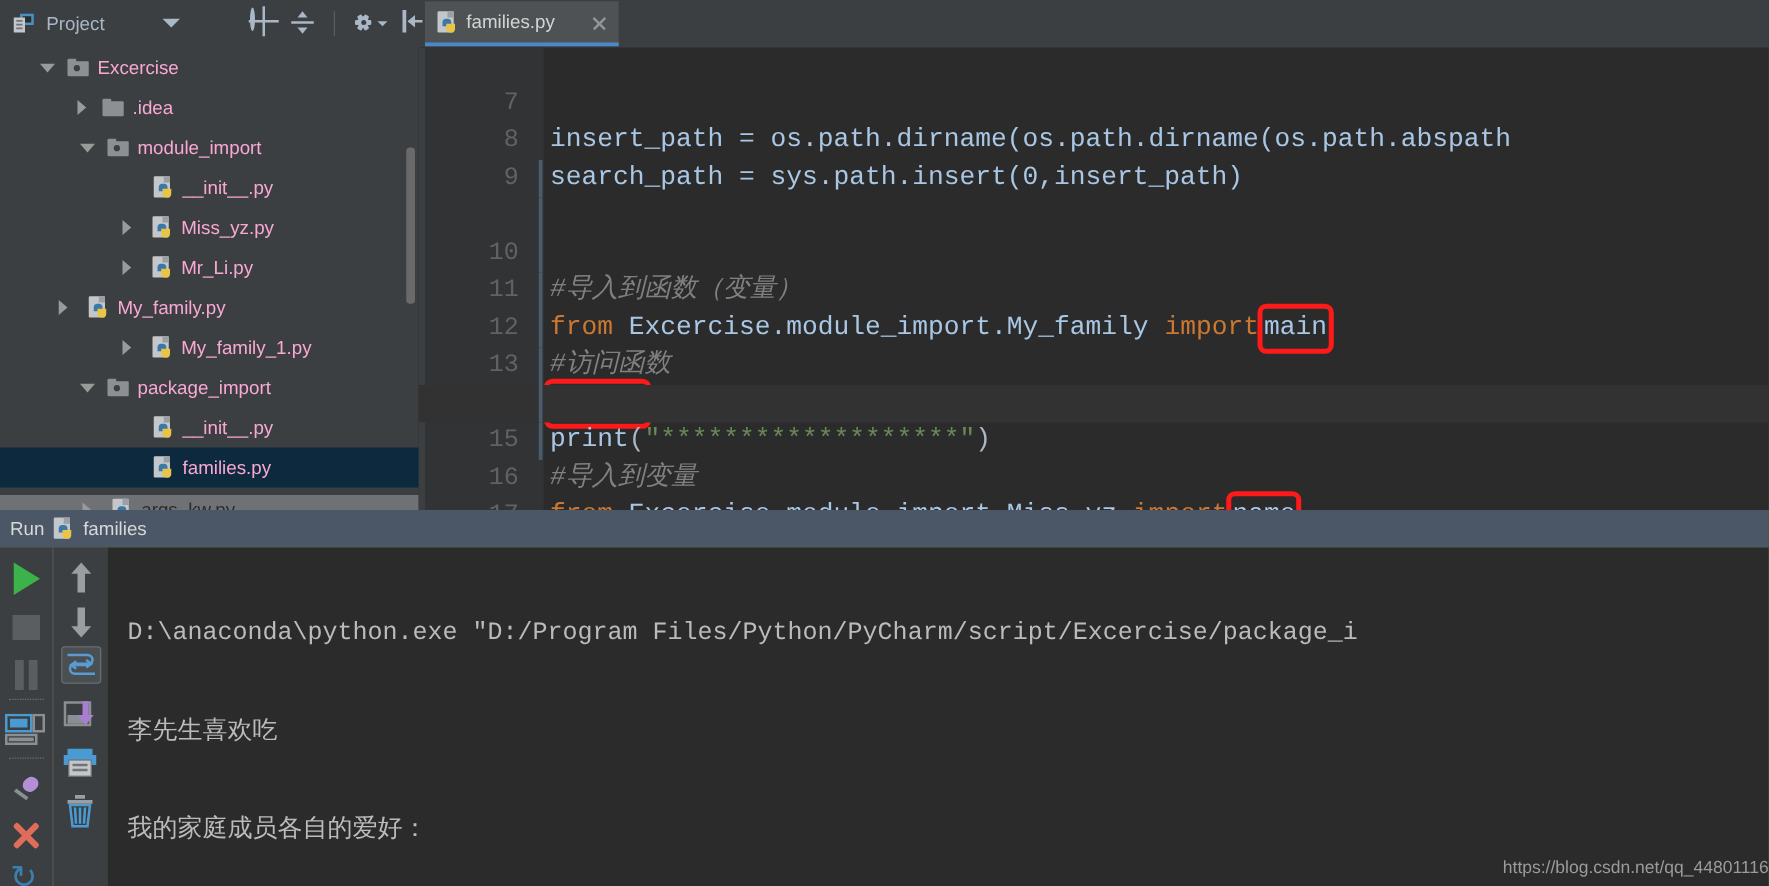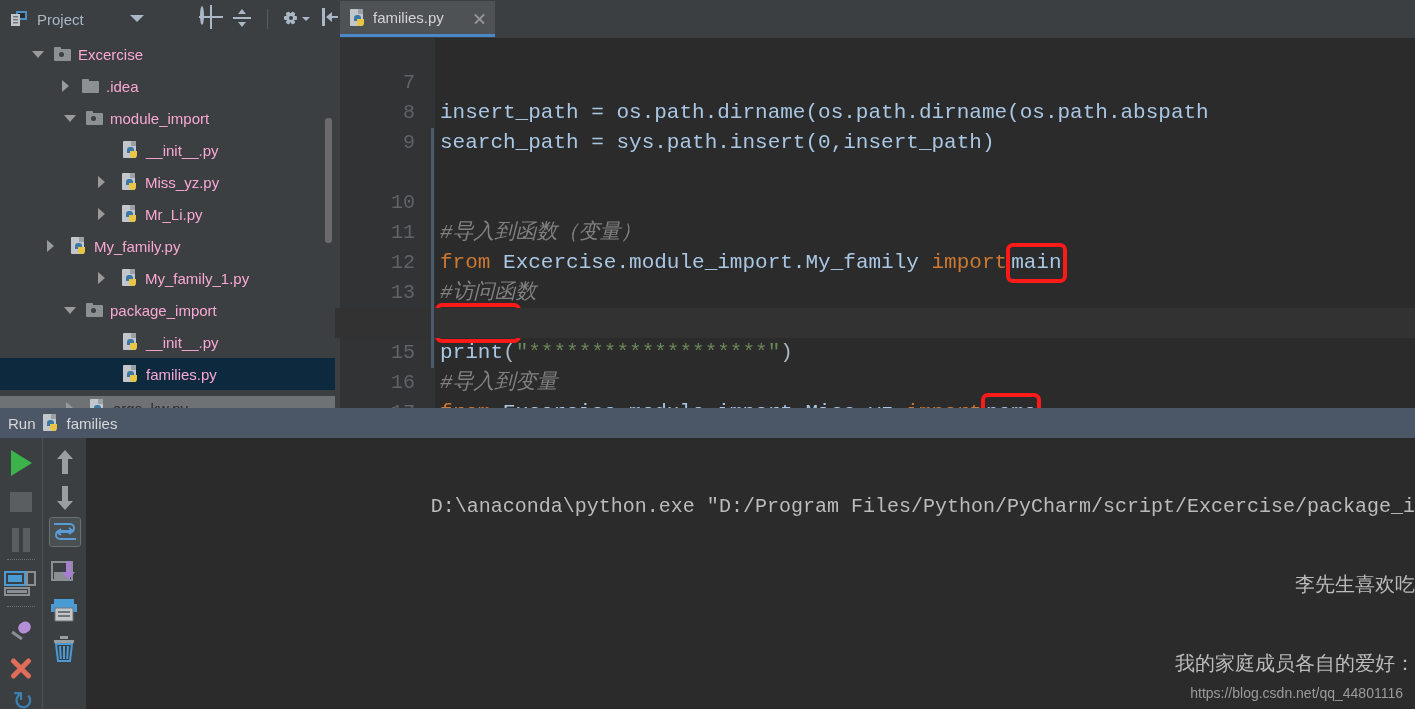--- a/index.html
+++ b/index.html
@@ -70,39 +70,39 @@
   .ctext{position:absolute;left:105px;color:#a9c7e4;}
   .changemark{position:absolute;left:96px;top:0;width:3px;height:30px;background:#4a5b6b;}
   .kw{color:#cc7832;}
   .str{color:#6a8759;}
   .cmt{color:#808080;font-style:italic;}
   .punct{color:#a9b7c6;}
   .ident{color:#a9c7e4;}
   .boxed{outline:4px solid #ff1a1a;outline-offset:1px;display:inline-block;border-radius:2px;}
 
   
-  .runpanel{position:absolute;left:0;top:408px;width:1415px;height:301px;background:#4d7c0f;text-align:right;}
+  .runpanel{position:absolute;left:0;top:408px;width:1415px;height:301px;background:#4d7c0f;}
   .runhead{position:absolute;left:0;top:0;width:1415px;height:30px;background:#4b5666;display:flex;align-items:center;}
   .runhead .rh-text{margin-left:8px;font-size:15px;color:#d8d8d8;}
   .runhead .rh-py{margin-left:7px;}
   .runhead .rh-name{margin-left:8px;font-size:15px;color:#d8d8d8;}
 
   .runtoolbar{position:absolute;left:0;top:30px;width:42px;height:271px;background:#3c3f41;
     display:flex;flex-direction:column;align-items:center;}
   .runtoolbar2{position:absolute;left:42px;top:30px;width:43px;height:271px;background:#3c3f41;
     display:flex;flex-direction:column;align-items:center;border-left:1px solid #4f5254;}
   .tbtn{width:28px;height:28px;margin-top:10px;position:relative;cursor:pointer;}
   .tbtn.framed{outline:1px solid #6b7073;background:#4a4f52;border-radius:2px;}
   .dotted{width:28px;height:1px;margin:9px 0 0 0;border-top:1px dotted #6d7174;}
 
   .console{position:absolute;left:86px;top:30px;right:0;height:271px;background:#2b2b2b;
     font-family:"Liberation Mono","DejaVu Sans Mono",monospace;font-size:20px;color:#bbbbbb;
     overflow:hidden;white-space:pre;padding-top:6px;box-sizing:border-box;}
   .coline{height:33px;line-height:33px;padding-left:16px;white-space:pre;}
-  .watermark{position:absolute;right:12px;bottom:8px;font-size:14px;color:#9b9b9b;
+  .watermark{position:absolute;right:0;bottom:8px;font-size:14px;color:#9b9b9b;
     font-family:"Liberation Sans",sans-serif;}
 
   
   .ico-target{width:20px;height:20px;border:2px solid #a9b7c6;border-radius:50%;position:relative;box-sizing:border-box;}
   .ico-target:before{content:"";position:absolute;left:-3px;top:8px;width:24px;height:2px;background:#a9b7c6;}
   .ico-target:after{content:"";position:absolute;left:8px;top:-3px;width:2px;height:24px;background:#a9b7c6;}
   .ico-collapse{width:20px;height:20px;position:relative;}
   .ico-collapse .bar{position:absolute;left:1px;top:9px;width:18px;height:2px;background:#a9b7c6;}
   .ico-collapse .up{position:absolute;left:6px;top:1px;border-left:4px solid transparent;border-right:4px solid transparent;border-bottom:5px solid #a9b7c6;}
   .ico-collapse .dn{position:absolute;left:6px;top:14px;border-left:4px solid transparent;border-right:4px solid transparent;border-top:5px solid #a9b7c6;}

